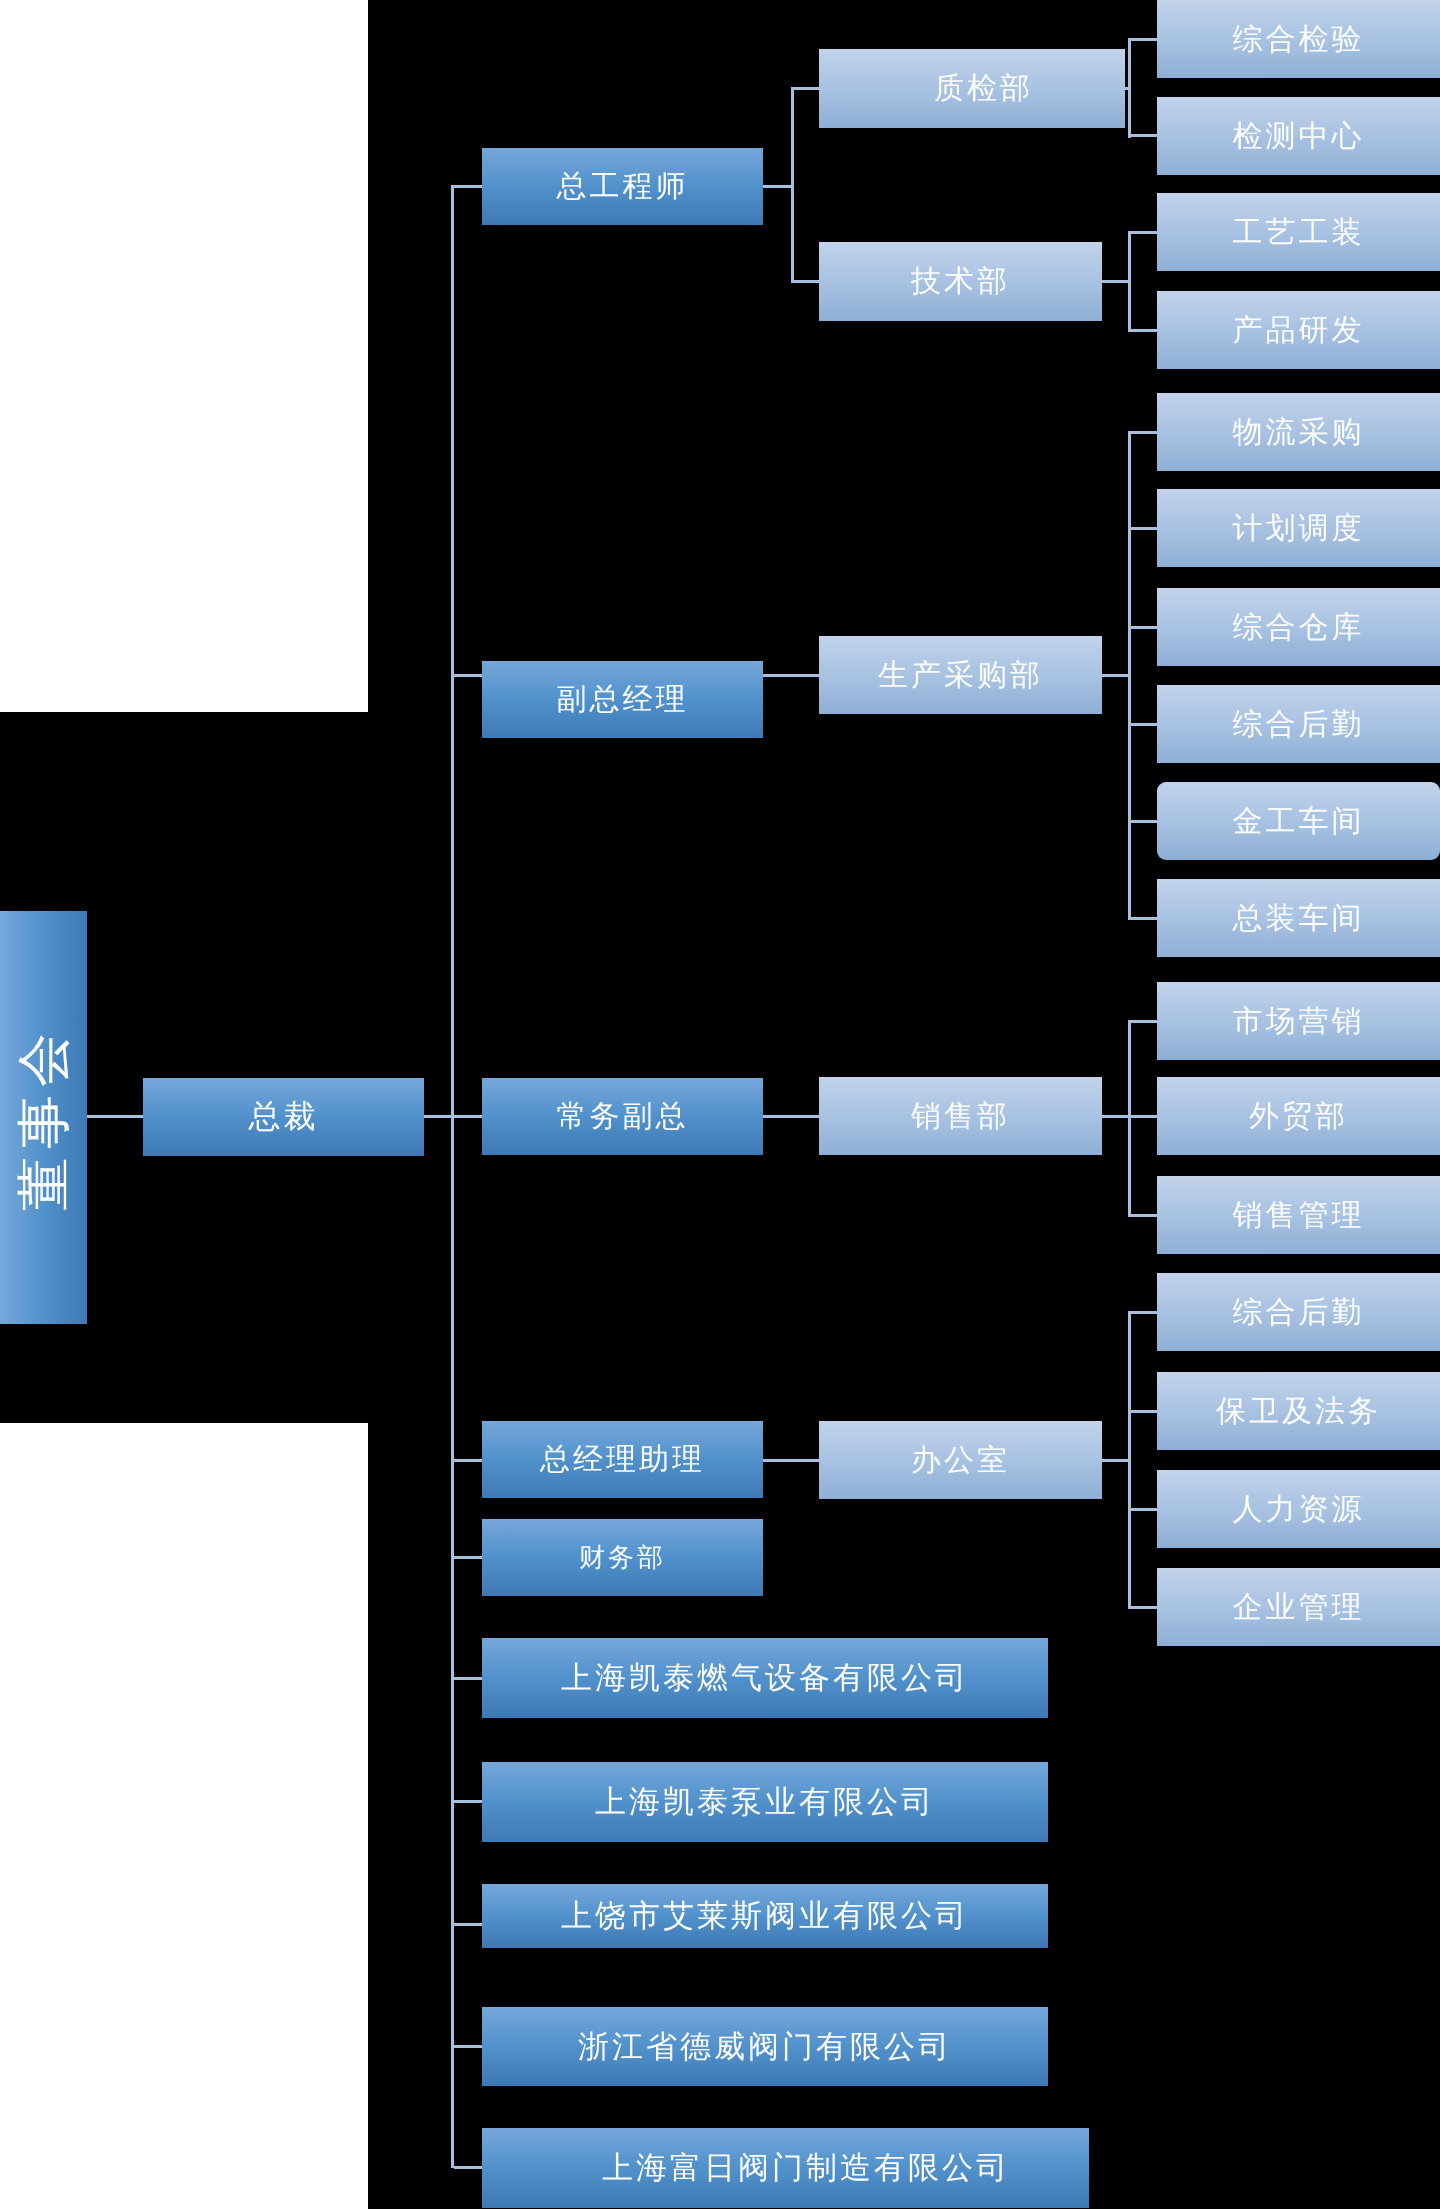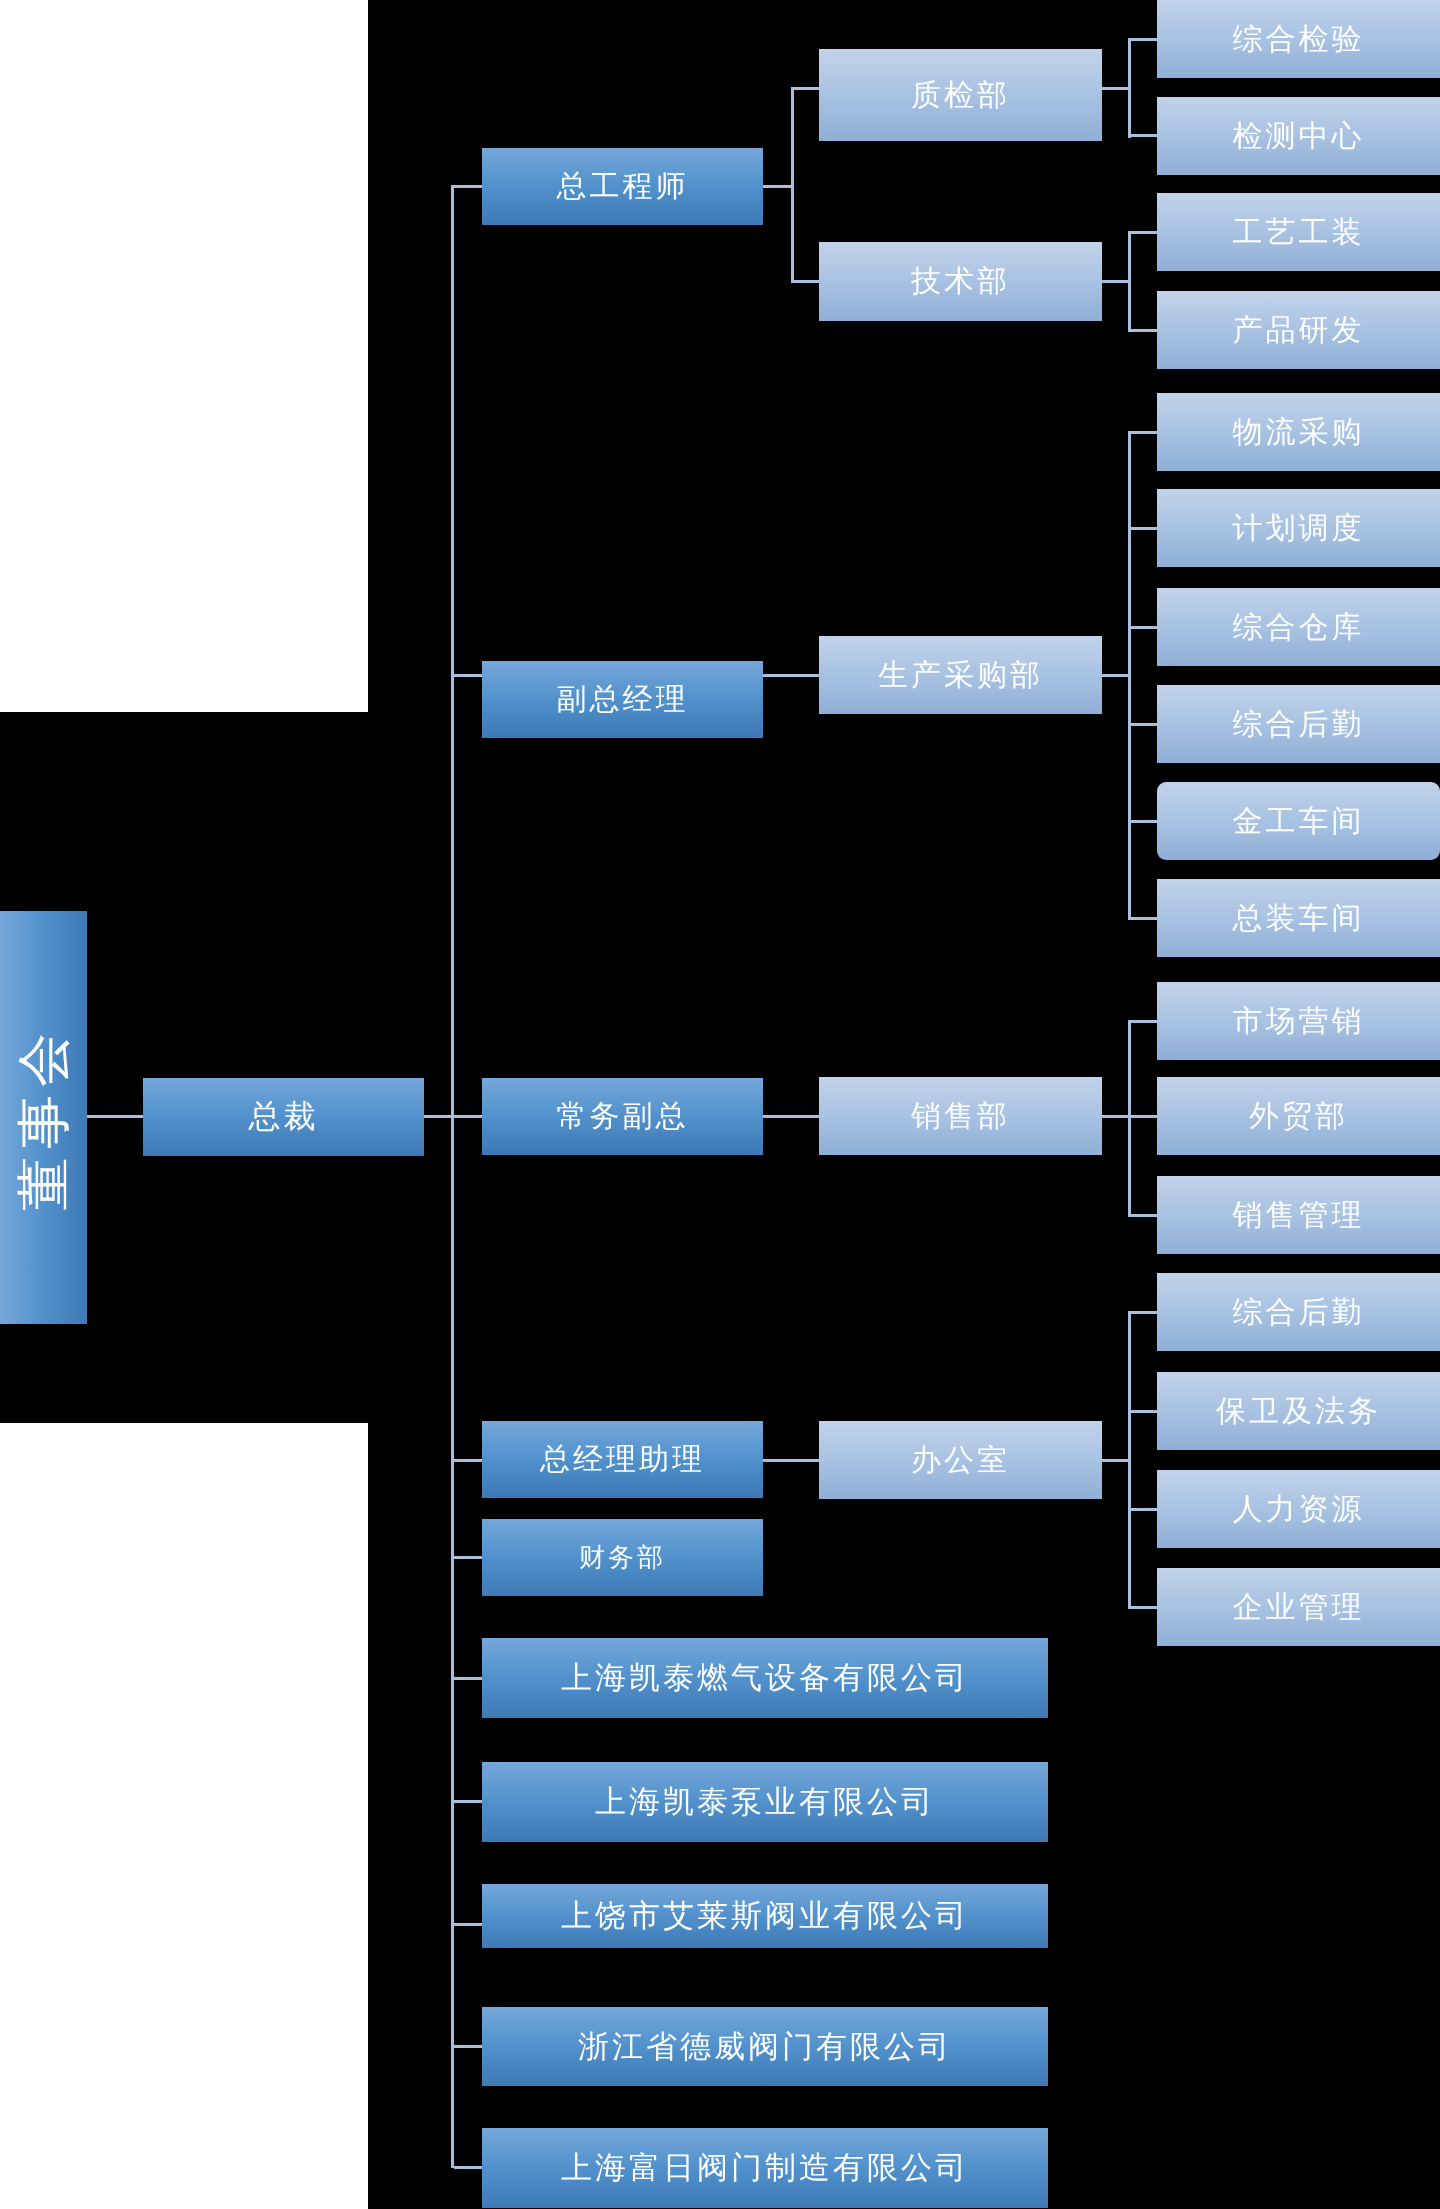--- a/index.html
+++ b/index.html
@@ -113,24 +113,24 @@
       </div>
       <div class="node n-exec" style="left: 482px; top: 1762px; width: 566px; height: 80px; font-size: 31px;">
         <span>上海凯泰泵业有限公司</span>
       </div>
       <div class="node n-exec" style="left: 482px; top: 1884px; width: 566px; height: 64px; font-size: 31px;">
         <span>上饶市艾莱斯阀业有限公司</span>
       </div>
       <div class="node n-exec" style="left: 482px; top: 2007px; width: 566px; height: 79px; font-size: 31px;">
         <span>浙江省德威阀门有限公司</span>
       </div>
-      <div class="node n-exec" style="left: 482px; top: 2128px; width: 566px; height: 80px; font-size: 31px;">
+      <div class="node n-exec" style="left: 482px; top: 2128px; width: 566px; height: 80px; font-size: 31px; padding-left: 41px;">
         <span>上海富日阀门制造有限公司</span>
       </div>
-      <div class="node n-dept" style="left: 819px; top: 49px; width: 283px; height: 92px; font-size: 30px;">
+      <div class="node n-dept" style="left: 819px; top: 49px; width: 283px; height: 79px; font-size: 30px; padding-left: 23px;">
         <span>质检部</span>
       </div>
       <div class="node n-dept" style="left: 819px; top: 242px; width: 283px; height: 79px; font-size: 30px;">
         <span>技术部</span>
       </div>
       <div class="node n-dept" style="left: 819px; top: 636px; width: 283px; height: 78px; font-size: 30px;">
         <span>生产采购部</span>
       </div>
       <div class="node n-dept" style="left: 819px; top: 1077px; width: 283px; height: 78px; font-size: 30px;">
         <span>销售部</span>

